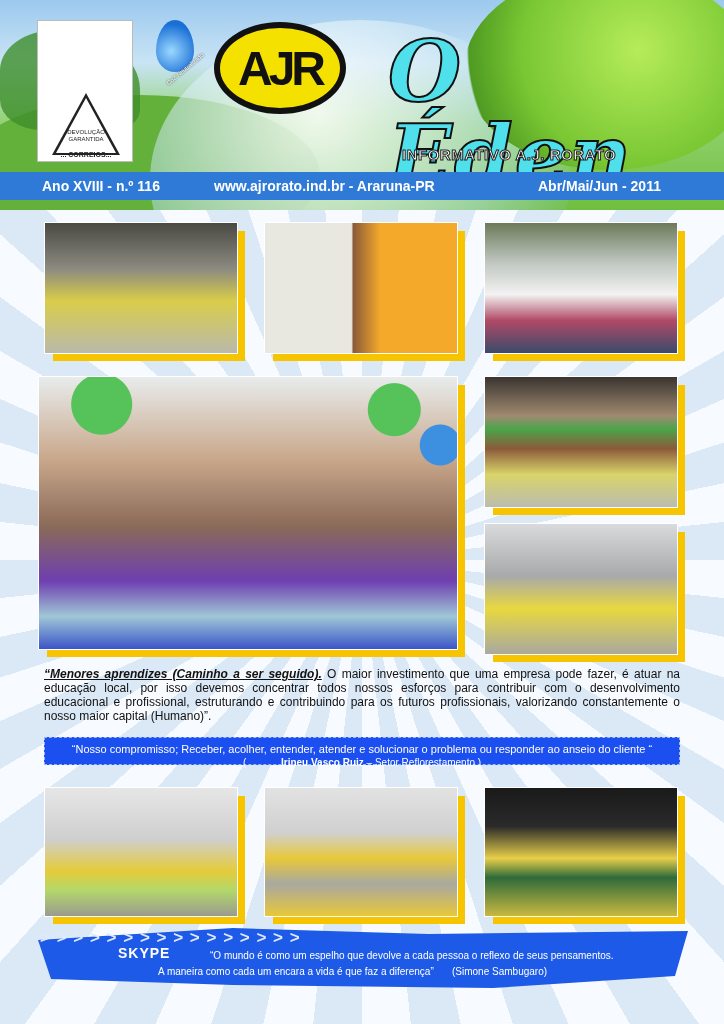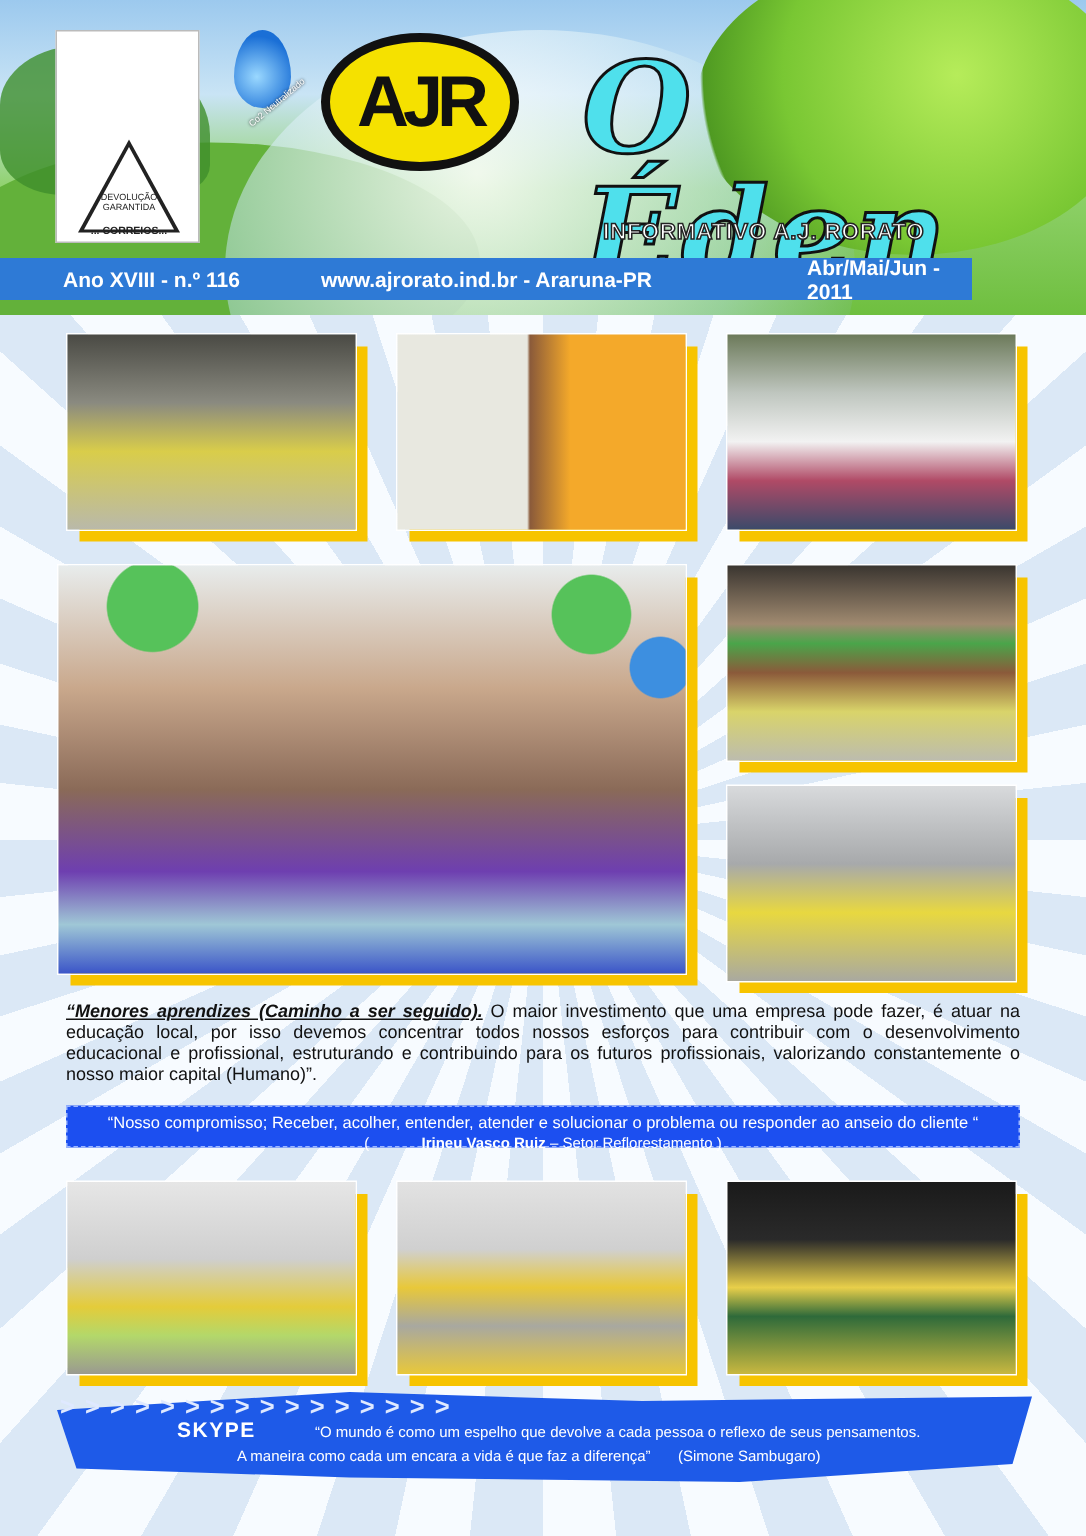--- a/index.html
+++ b/index.html
@@ -24,21 +24,21 @@
   .tri { position: absolute; left: 14px; top: 72px; width: 0; height: 0; border-left: 34px solid transparent; border-right: 34px solid transparent; border-bottom: 62px solid #222; }
   .tri-inner { position: absolute; left: 18px; top: 77px; width: 0; height: 0; border-left: 30px solid transparent; border-right: 30px solid transparent; border-bottom: 55px solid #fff; }
   .tri-text { position: absolute; left: 0; top: 108px; width: 96px; text-align: center; font-size: 6px; color: #222; line-height: 7px; }
   .tri-corr { position: absolute; left: 0; top: 130px; width: 96px; text-align: center; font-size: 7px; font-weight: bold; color: #222; }
   .drop { position: absolute; left: 156px; top: 20px; width: 38px; height: 52px; background: radial-gradient(circle at 40% 60%, #9ad8ff, #1a6fd6 70%); border-radius: 50% 50% 50% 50% / 60% 60% 40% 40%; }
   .drop-label { position: absolute; left: 162px; top: 66px; font-size: 6px; color: #fff; transform: rotate(-40deg); text-shadow: 0 0 2px #000; }
   .logo { position: absolute; left: 214px; top: 22px; width: 132px; height: 92px; border-radius: 50%; background: #f5e100; border: 6px solid #111; display: flex; align-items: center; justify-content: center; }
   .logo-text { font-size: 48px; font-weight: bold; color: #111; letter-spacing: -4px; }
   .title { position: absolute; left: 388px; top: 30px; font-family: "DejaVu Serif", serif; font-style: italic; font-weight: bold; font-size: 84px; color: #4fe0ec; -webkit-text-stroke: 2px #111; letter-spacing: 2px; line-height: 1; }
   .subtitle { position: absolute; left: 402px; top: 146px; font-weight: bold; font-size: 15px; color: #fff; -webkit-text-stroke: 1px #222; letter-spacing: .5px; }
-  .infobar { position: absolute; left: 0; top: 172px; width: 648px; height: 28px; background: #2e7ad6; display: flex; align-items: center; color: #fff; font-weight: bold; font-size: 14px; }
+  .infobar { position: absolute; left: 0; top: 172px; width: 724px; height: 28px; background: #2e7ad6; display: flex; align-items: center; color: #fff; font-weight: bold; font-size: 14px; }
   .infobar span { position: absolute; }
   .photo { position: absolute; border: 1px solid #fff; }
   .photo::after { content: ""; position: absolute; right: -8px; bottom: -8px; width: 100%; height: 100%; background: #f7c400; z-index: -1; }
   .ph-inner { width: 100%; height: 100%; }
   .caption { position: absolute; left: 44px; top: 667px; width: 636px; font-size: 12px; line-height: 14px; color: #111; text-align: justify; }
   .caption .lead { font-style: italic; font-weight: bold; text-decoration: underline; }
   .quote { position: absolute; left: 44px; top: 737px; width: 636px; height: 28px; background: #1c4ff0; border: 1px dashed #9bb6ff; color: #fff; text-align: center; font-size: 11px; padding-top: 5px; }
   .quote-author { font-size: 10px; margin-top: 2px; }
   .quote-author b { font-weight: bold; padding-left: 32px; }
   .skype { position: absolute; left: 38px; top: 928px; width: 650px; height: 60px; background: #1e5ae8; clip-path: polygon(0 20%, 30% 0, 60% 10%, 100% 5%, 98% 80%, 70% 100%, 30% 95%, 2% 85%); }

